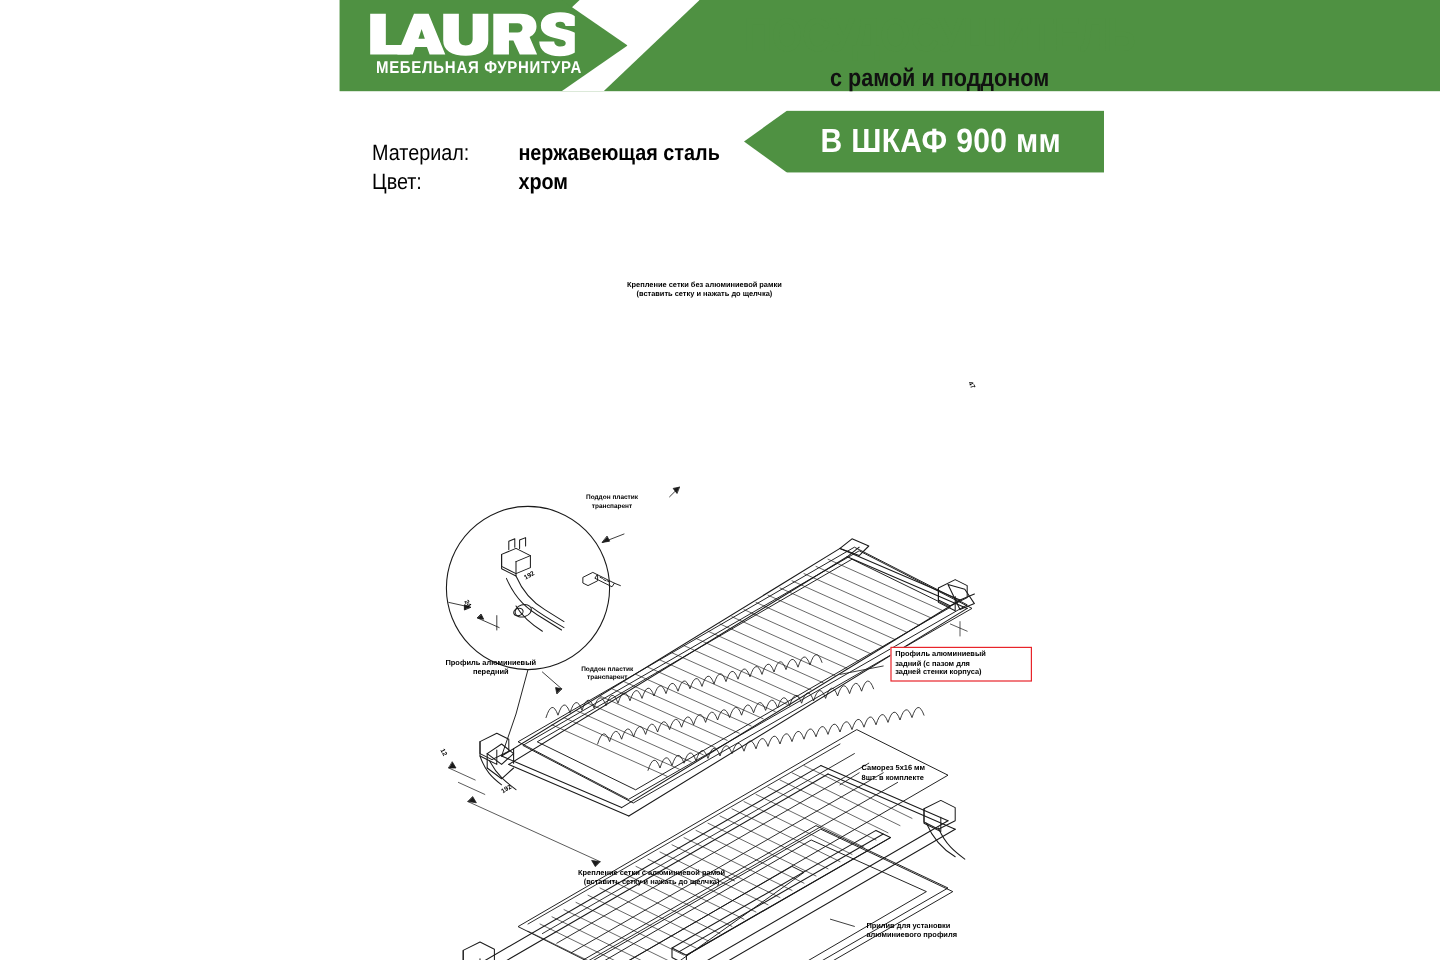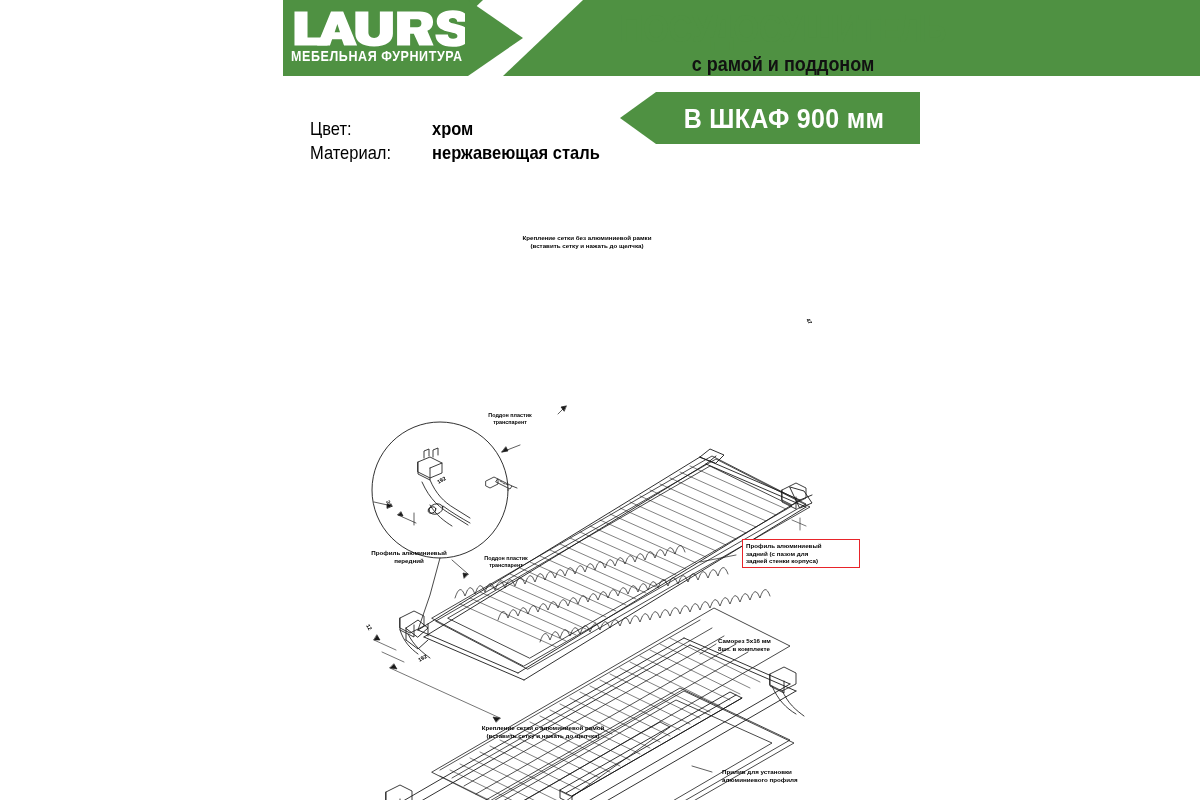--- a/index.html
+++ b/index.html
@@ -24,22 +24,22 @@
     background:#fff;
     clip-path:polygon(200px 0, 300px 0, 220px 76px, 120px 76px);
   }
   .logo-block{
     position:absolute;left:283px;top:0;width:240px;height:76px;
     background:#4f9142;
     clip-path:polygon(0 0, 185px 0, 240px 38px, 185px 76px, 0 76px);
     z-index:3;
   }
   .logo-wrap{
-    position:absolute;left:291px;top:8px;width:180px;height:64px;z-index:4;
-    text-align:left;
+    position:absolute;left:305px;top:8px;width:180px;height:64px;z-index:4;
+    text-align:right;
   }
   .logo-mark{
     display:block;height:40px;
   }
   .logo-sub{
     display:block;color:#ffffff;font-size:12.5px;letter-spacing:0.6px;
     font-weight:bold;margin-top:1px;
     font-family:"Liberation Sans", sans-serif;
     transform:scaleY(1.15);
   }
@@ -140,26 +140,26 @@
 
     <div class="title-main">ПОСУДОСУШИТЕЛЬ</div>
     <div class="title-sub">с рамой и поддоном</div>
 
     <div class="cabinet-banner"></div>
     <div class="cabinet-banner-text">В ШКАФ 900 мм</div>
   </div>
 
   <div class="specs">
     <div class="spec-row">
+      <div class="spec-key">Материал:</div>
+      <div class="spec-val">нержавеющая сталь</div>
+    </div>
+    <div class="spec-row">
       <div class="spec-key">Цвет:</div>
       <div class="spec-val">хром</div>
-    </div>
-    <div class="spec-row">
-      <div class="spec-key">Материал:</div>
-      <div class="spec-val">нержавеющая сталь</div>
     </div>
   </div>
 
   <div class="diagram">
 
     <svg width="1200" height="600" viewBox="0 0 1200 600">
       <defs>
         <g id="meshwave">
           <path d="M0 0 q3 -9 6 0 q3 -9 6 0 q3 -9 6 0 q3 -9 6 0 q3 -9 6 0 q3 -9 6 0" fill="none" stroke="#1a1a1a" stroke-width="0.7"></path>
         </g>

